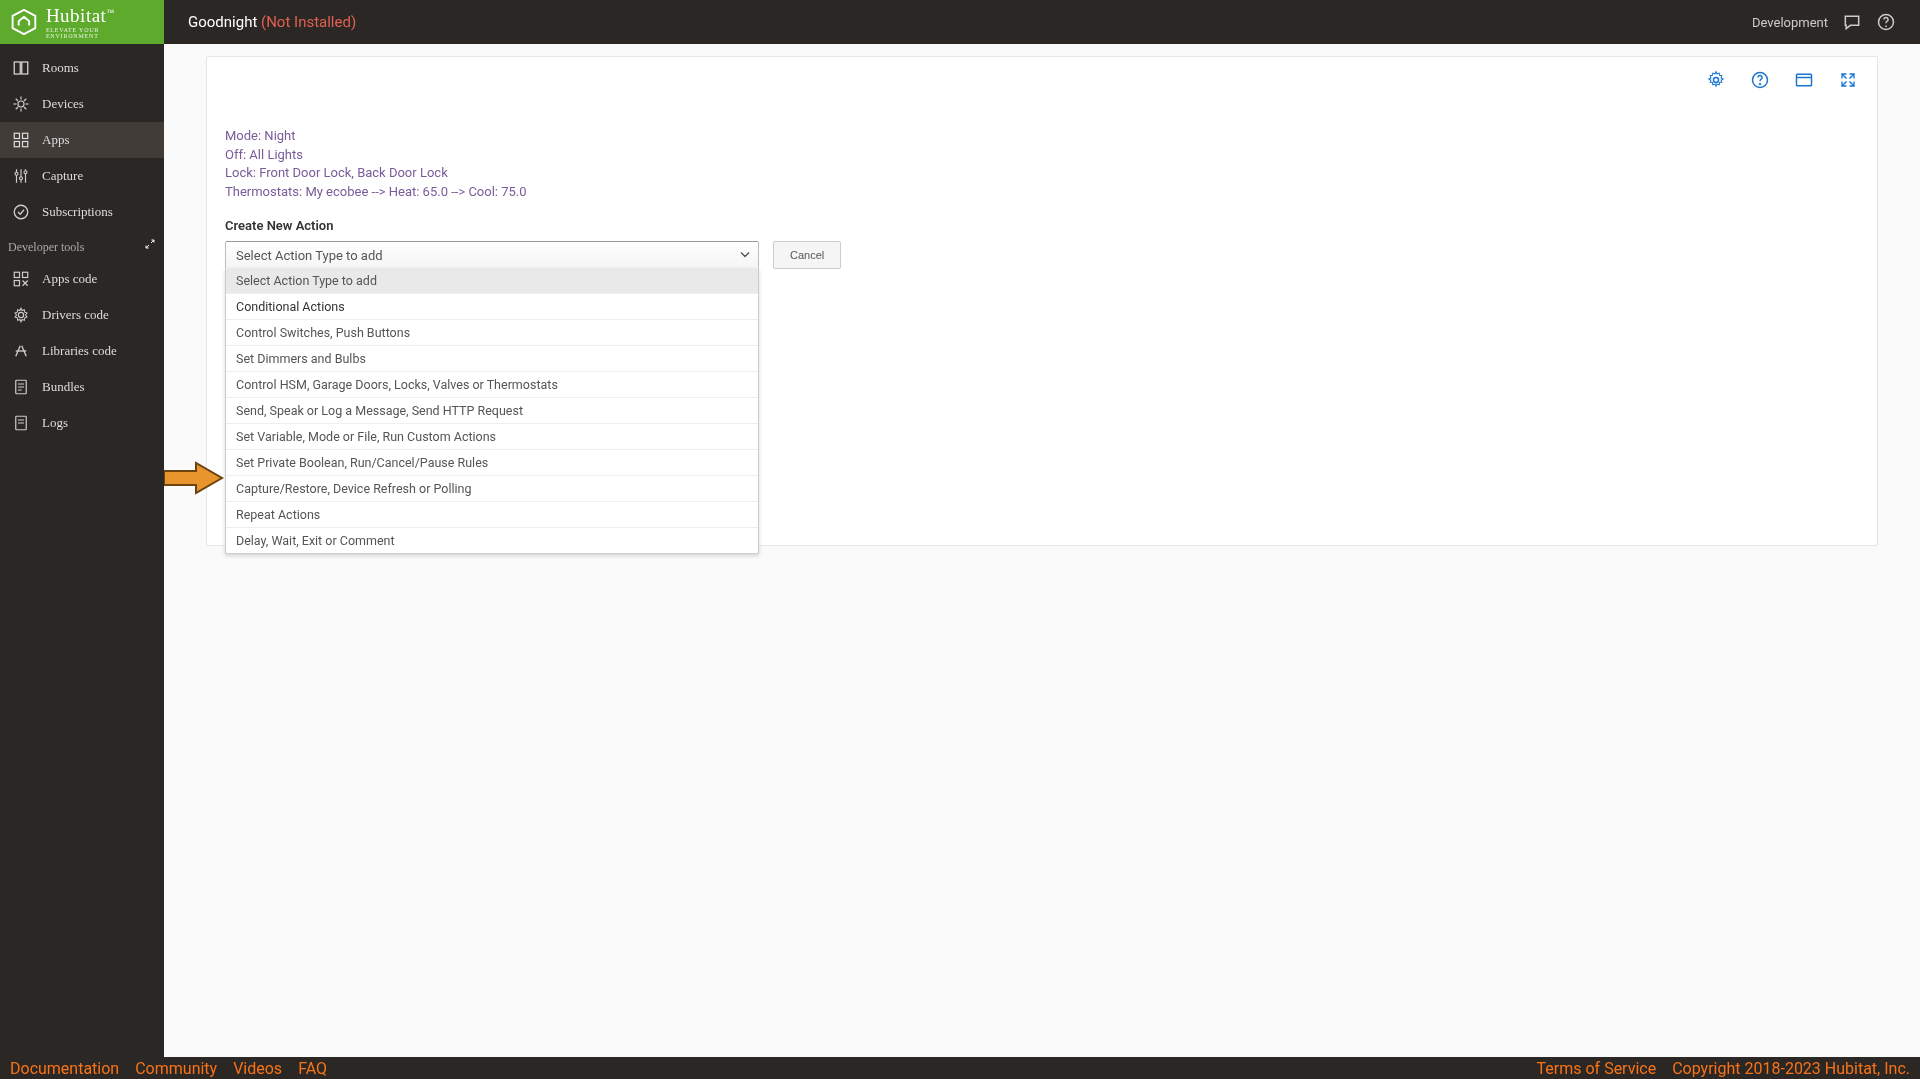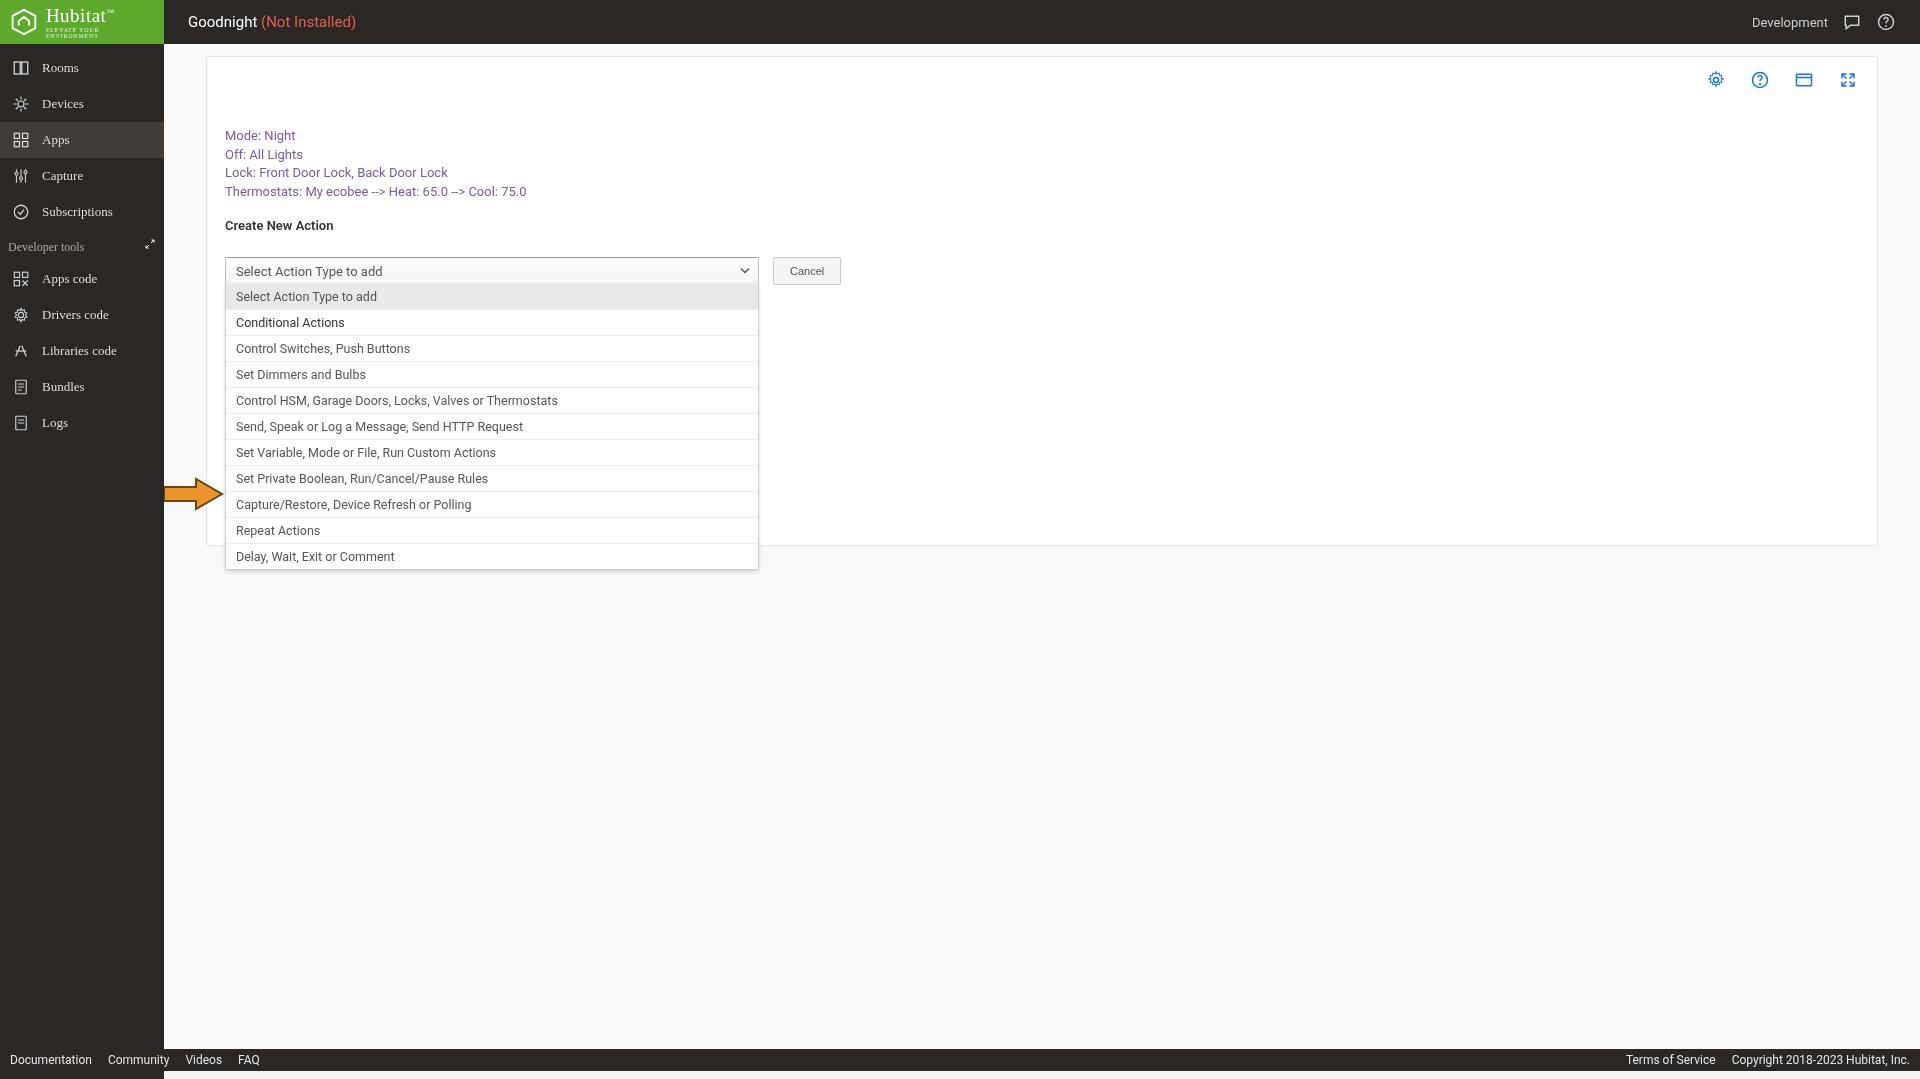--- a/index.html
+++ b/index.html
@@ -32,38 +32,38 @@
 .panel { margin: 12px 42px 12px 42px; background: #fff; border: 1px solid #e6e6e6; border-radius: 2px; min-height: 490px; padding: 14px 18px 30px 18px; position: relative; }
 .panel-tools { position: absolute; top: 12px; right: 18px; display: flex; gap: 22px; }
 .panel-tool { width: 22px; height: 22px; cursor: pointer; display: inline-flex; align-items: center; justify-content: center; }
 .panel-tool svg { fill: #1a75d1; stroke: #1a75d1; }
 
 .rule-summary { margin-top: 56px; font-size: 13px; color: #7a5c99; line-height: 1.35; }
 .rule-summary div { margin-bottom: 1px; }
 
 .section-heading { font-size: 13px; font-weight: 600; color: #333; margin-top: 18px; }
 
-.action-row { margin-top: 24px; display: flex; align-items: flex-start; gap: 14px; }
+.action-row { margin-top: 8px; display: flex; align-items: flex-start; gap: 14px; }
 
 .select-wrap { position: relative; width: 534px; }
 .select-box { border: 1px solid #bbb; border-top: 1px solid #999; border-radius: 2px; height: 28px; display: flex; align-items: center; padding: 0 10px; font-size: 13px; color: #555; background: linear-gradient(#fff,#f5f5f5); cursor: pointer; position: relative; }
 .select-caret { position: absolute; right: 8px; top: 50%; transform: translateY(-50%); pointer-events:none; }
 
 .dropdown { position: absolute; top: 27px; left: 0; right: 0; background: #fff; border: 1px solid #ccc; border-top: none; box-shadow: 0 2px 4px rgba(0,0,0,0.15); z-index: 5; }
 .dropdown-item { padding: 5px 10px; font-size: 12.5px; color: #555; cursor: pointer; border-top: 1px solid #eee; }
 .dropdown-item:first-child { border-top: none; background: #e9e9e9; }
 .dropdown-item.highlight { background: #fff; color: #333; }
 
 .cancel-btn { height: 28px; padding: 0 16px; font-size: 11px; color: #555; background: #f5f5f5; border: 1px solid #ccc; border-radius: 2px; cursor: pointer; }
 
 
 .arrow-annot { position: absolute; left: -63px; top: 220px; width: 62px; height: 34px; z-index: 6; pointer-events: none; }
 
 
-.footer { position: fixed; left: 0; right: 0; bottom: 8px; height: 22px; background: #2b2724; color: #e5e5e5; font-size: 12px; display: flex; align-items: center; padding: 0 10px; }
+.footer { position: fixed; left: 0; right: 0; bottom: 0; height: 22px; background: #2b2724; color: #f97316; font-size: 16px; display: flex; align-items: center; padding: 0 10px; }
 .footer-left { display: flex; gap: 16px; }
 .footer-left span { cursor: pointer; }
 .footer-right { margin-left: auto; display: flex; gap: 16px; }
 </style>
 </head>
 <body>
 
 <div class="sidebar">
   <div class="logo-area">
     <svg class="logo-hex" viewBox="0 0 32 32">

